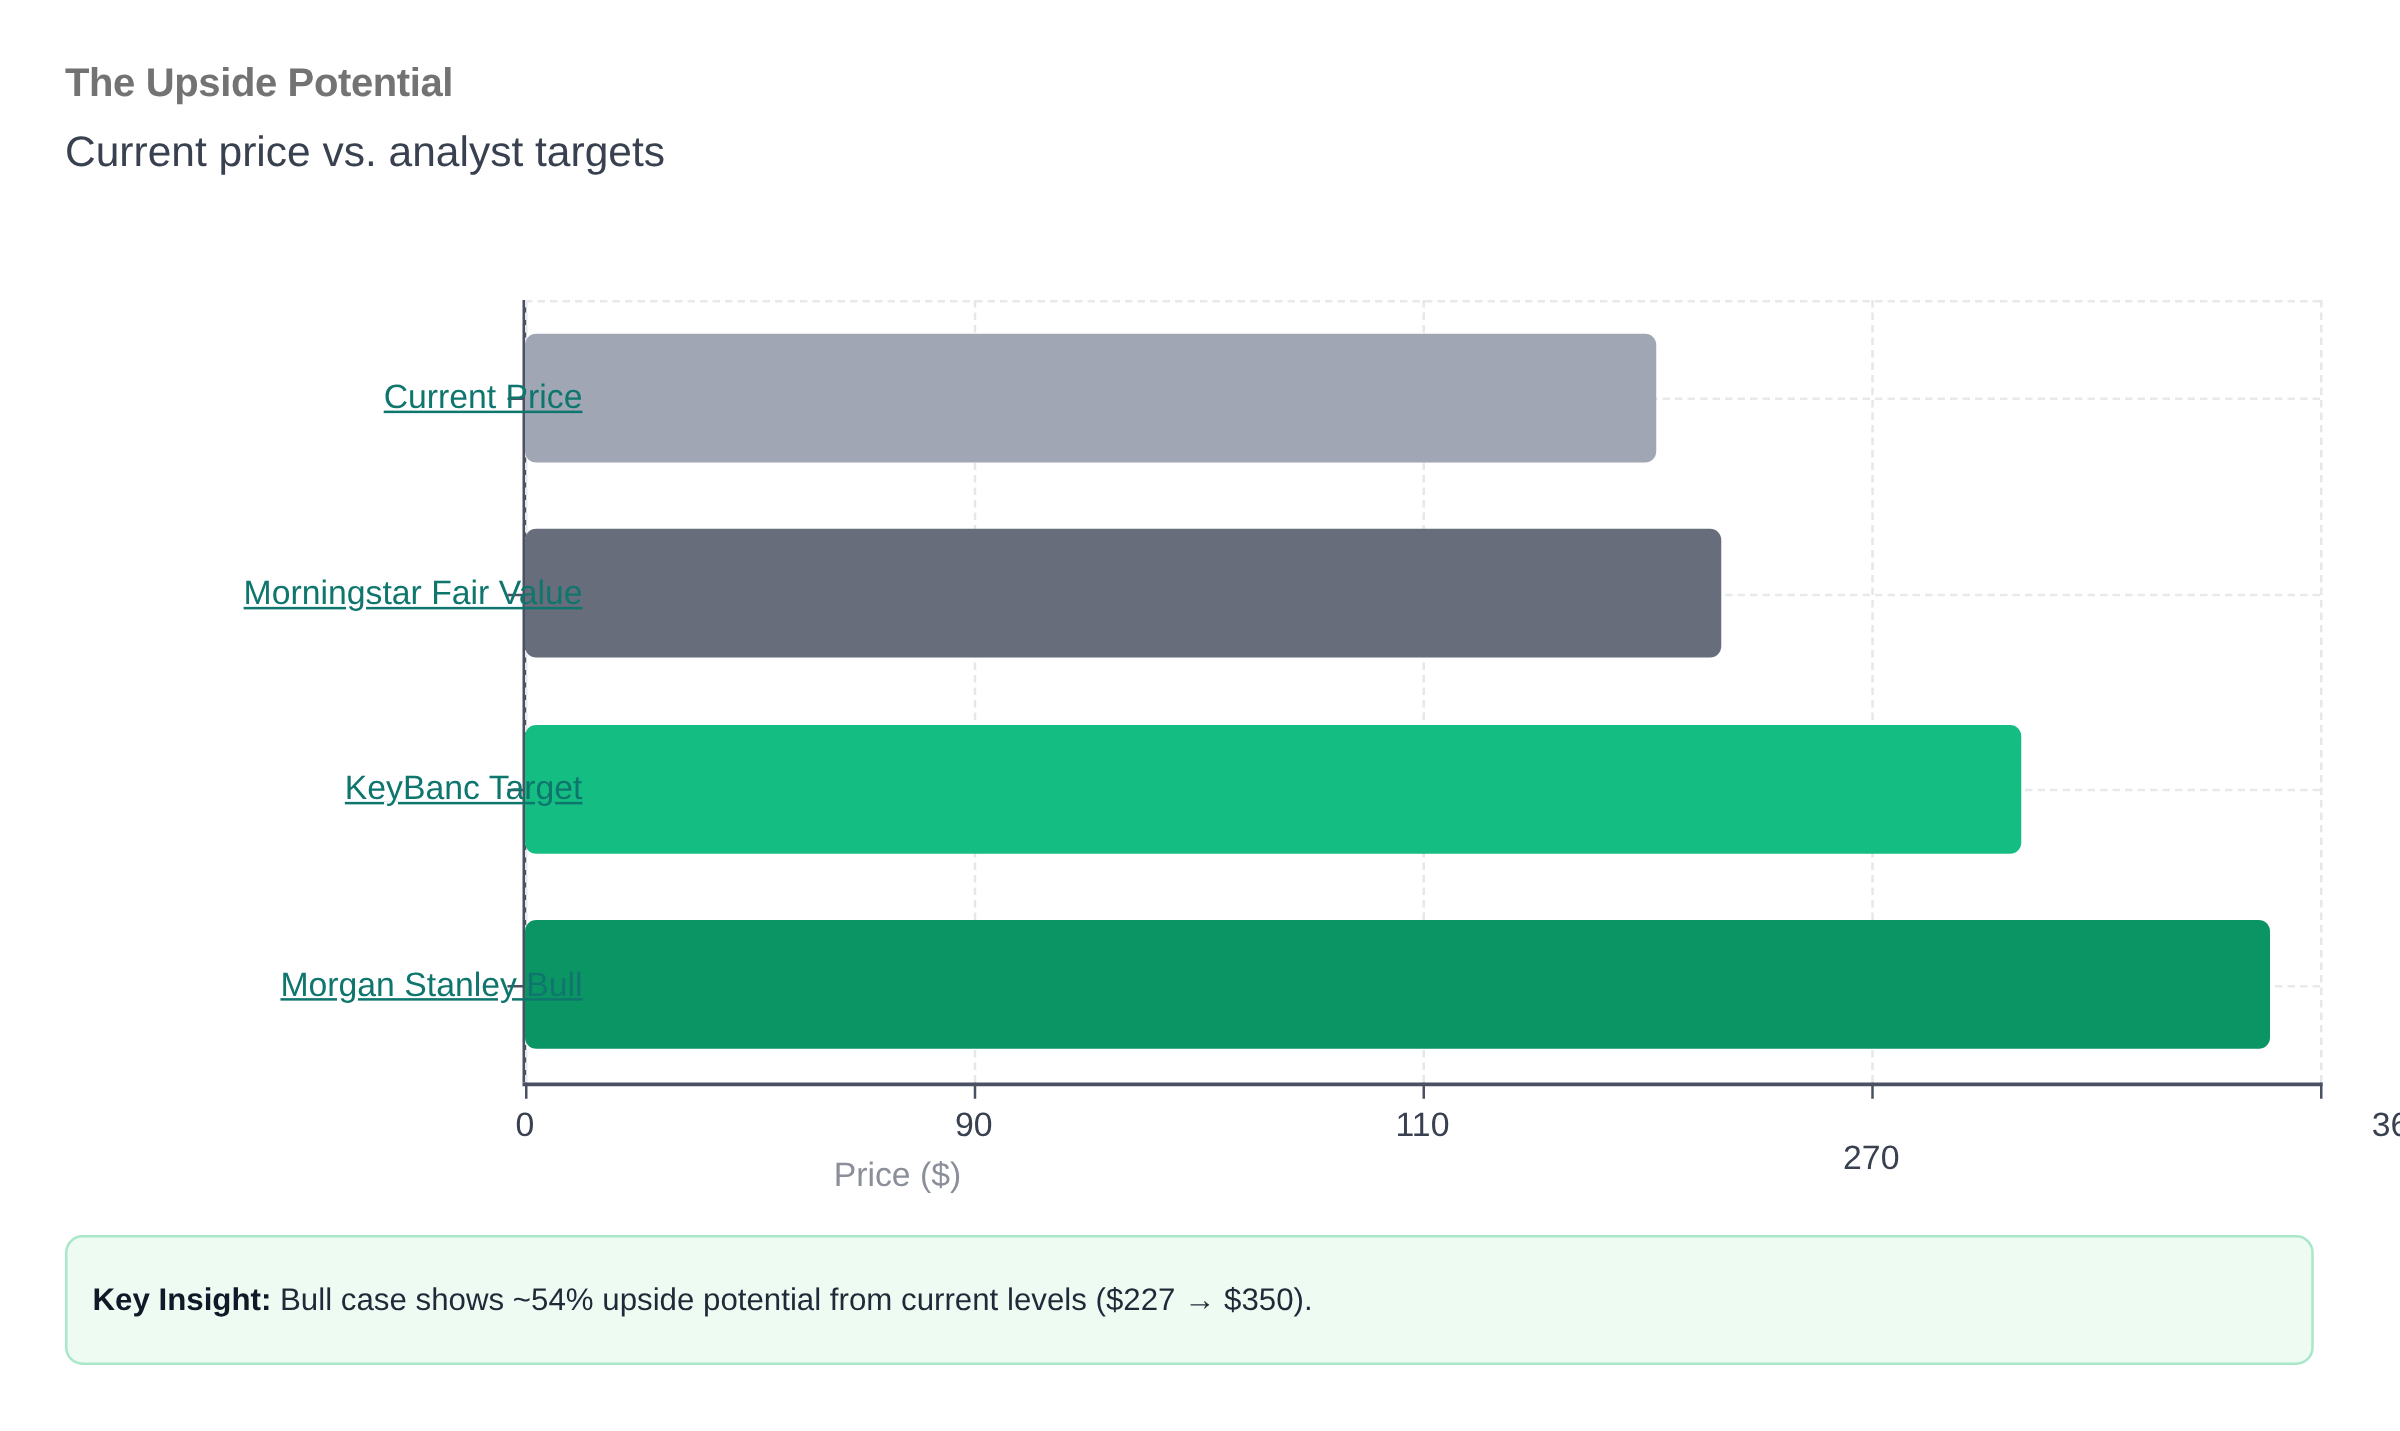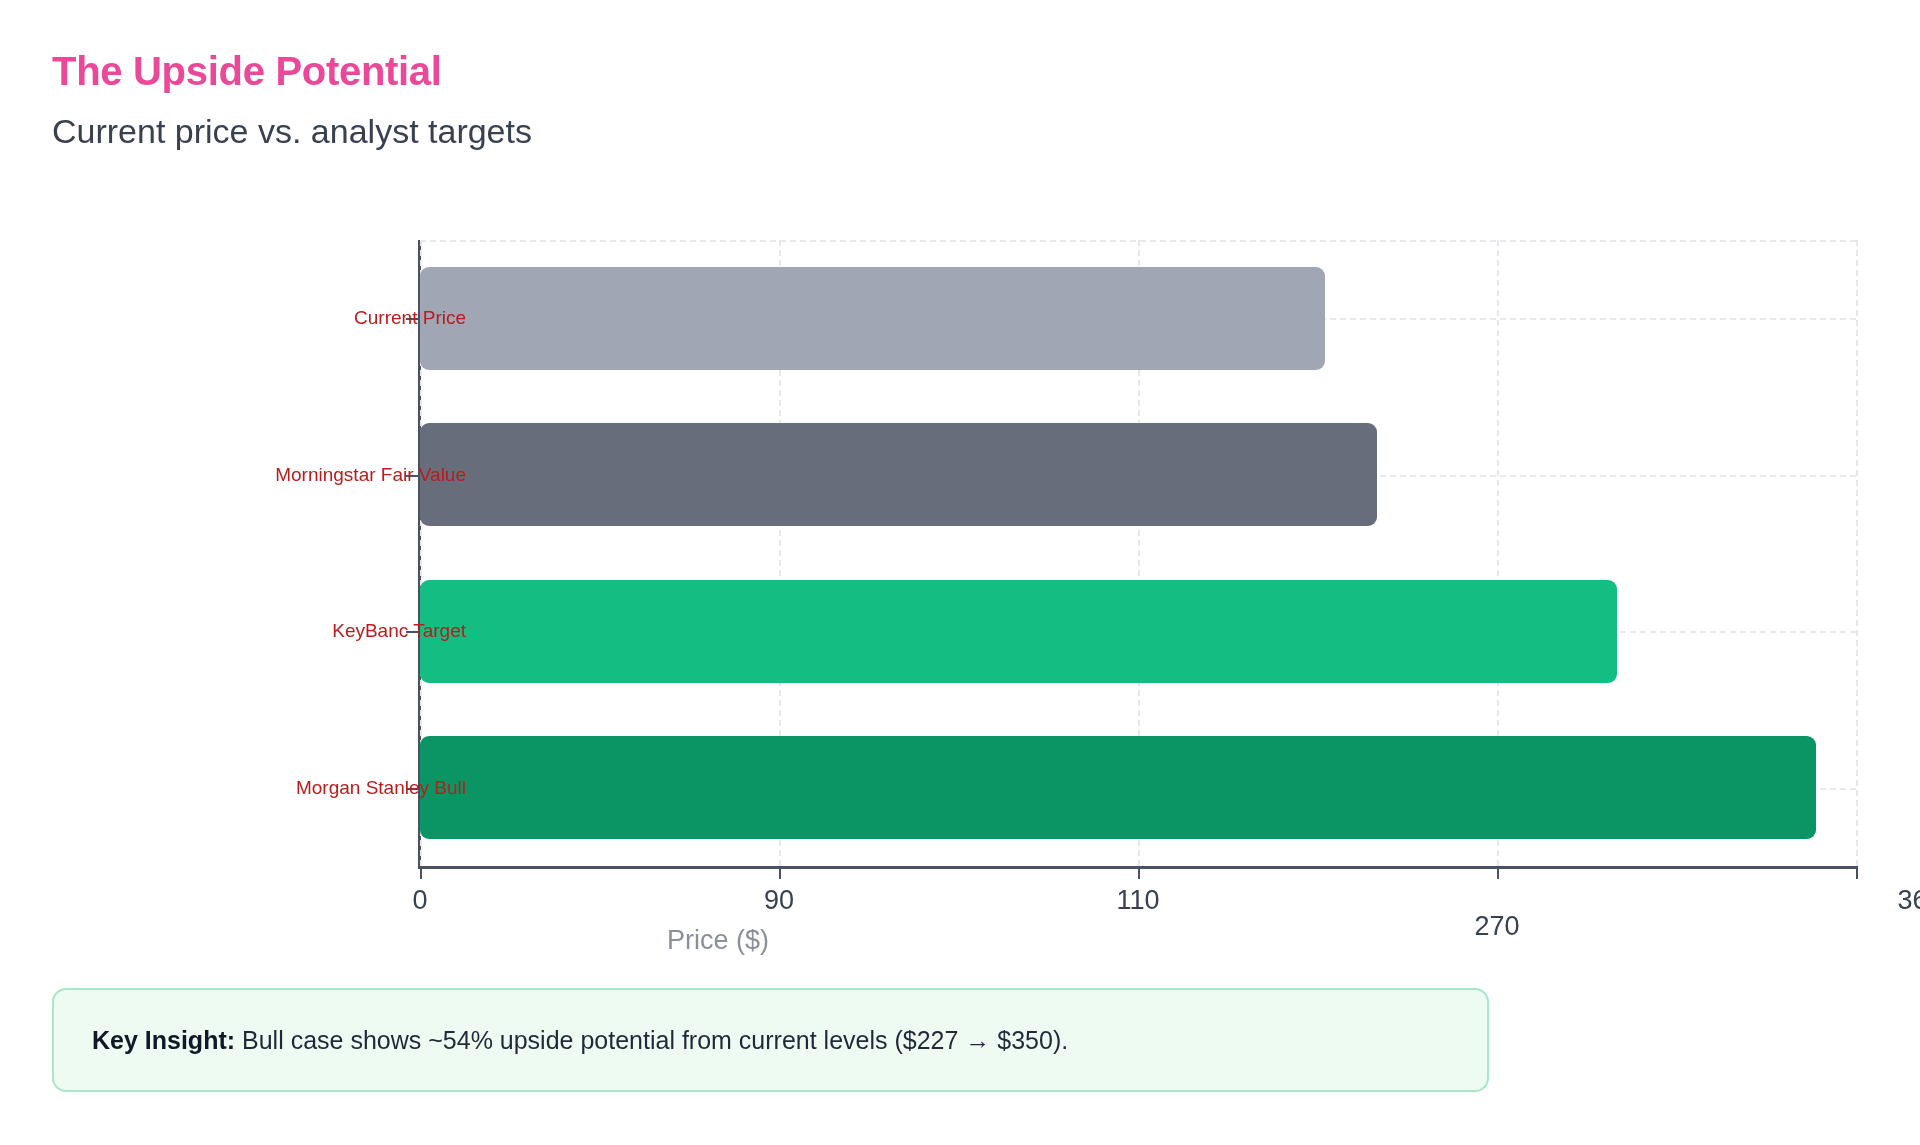--- a/index.html
+++ b/index.html
@@ -23,23 +23,23 @@
   }
 
   
   .header {
     position: absolute;
     left: 52px;
     top: 48px;
     width: 1400px;
   }
   .chart-title {
-    font-size: 40px;
+    font-size: 32px;
     font-weight: bold;
-    color: #ec4899;
+    color: #737373;
     letter-spacing: -0.3px;
     line-height: 1.15;
     margin: 0;
   }
   .chart-subtitle {
     font-size: 34px;
     font-weight: normal;
     color: #394150;
     margin: 17px 0 0 0;
     line-height: 1.2;
@@ -109,24 +109,25 @@
   .tick-y {
     position: absolute;
     left: -14px;
     width: 13px;
     height: 2px;
     background: #4a5162;
   }
   .cat-label {
     position: absolute;
     right: 1454px;   
-    font-size: 19px;
-    color: #b91c1c;
+    font-size: 27px;
+    color: #0f766e;
     white-space: nowrap;
     transform: translateY(-50%);
+    text-decoration: underline;
   }
   .bar {
     position: absolute;
     left: 0;
     border-radius: 9px;
   }
   .axis-x-title {
     position: absolute;
     top: 725px;
     left: 718px;
@@ -134,29 +135,29 @@
     font-size: 27px;
     color: #8b8f99;
     white-space: nowrap;
   }
 
   
   .insight {
     position: absolute;
     left: 52px;
     top: 988px;
-    width: 1437px;
+    width: 1799px;
     height: 104px;
     box-sizing: border-box;
     background: #edfbf3;
     border: 2px solid #a8e7c9;
     border-radius: 14px;
     display: flex;
     align-items: center;
-    padding: 0 38px;
+    padding: 0 20px;
   }
   .insight-text {
     font-size: 25px;
     color: #1f2937;
     line-height: 1.3;
   }
   .insight-label {
     font-weight: bold;
     color: #111827;
   }

